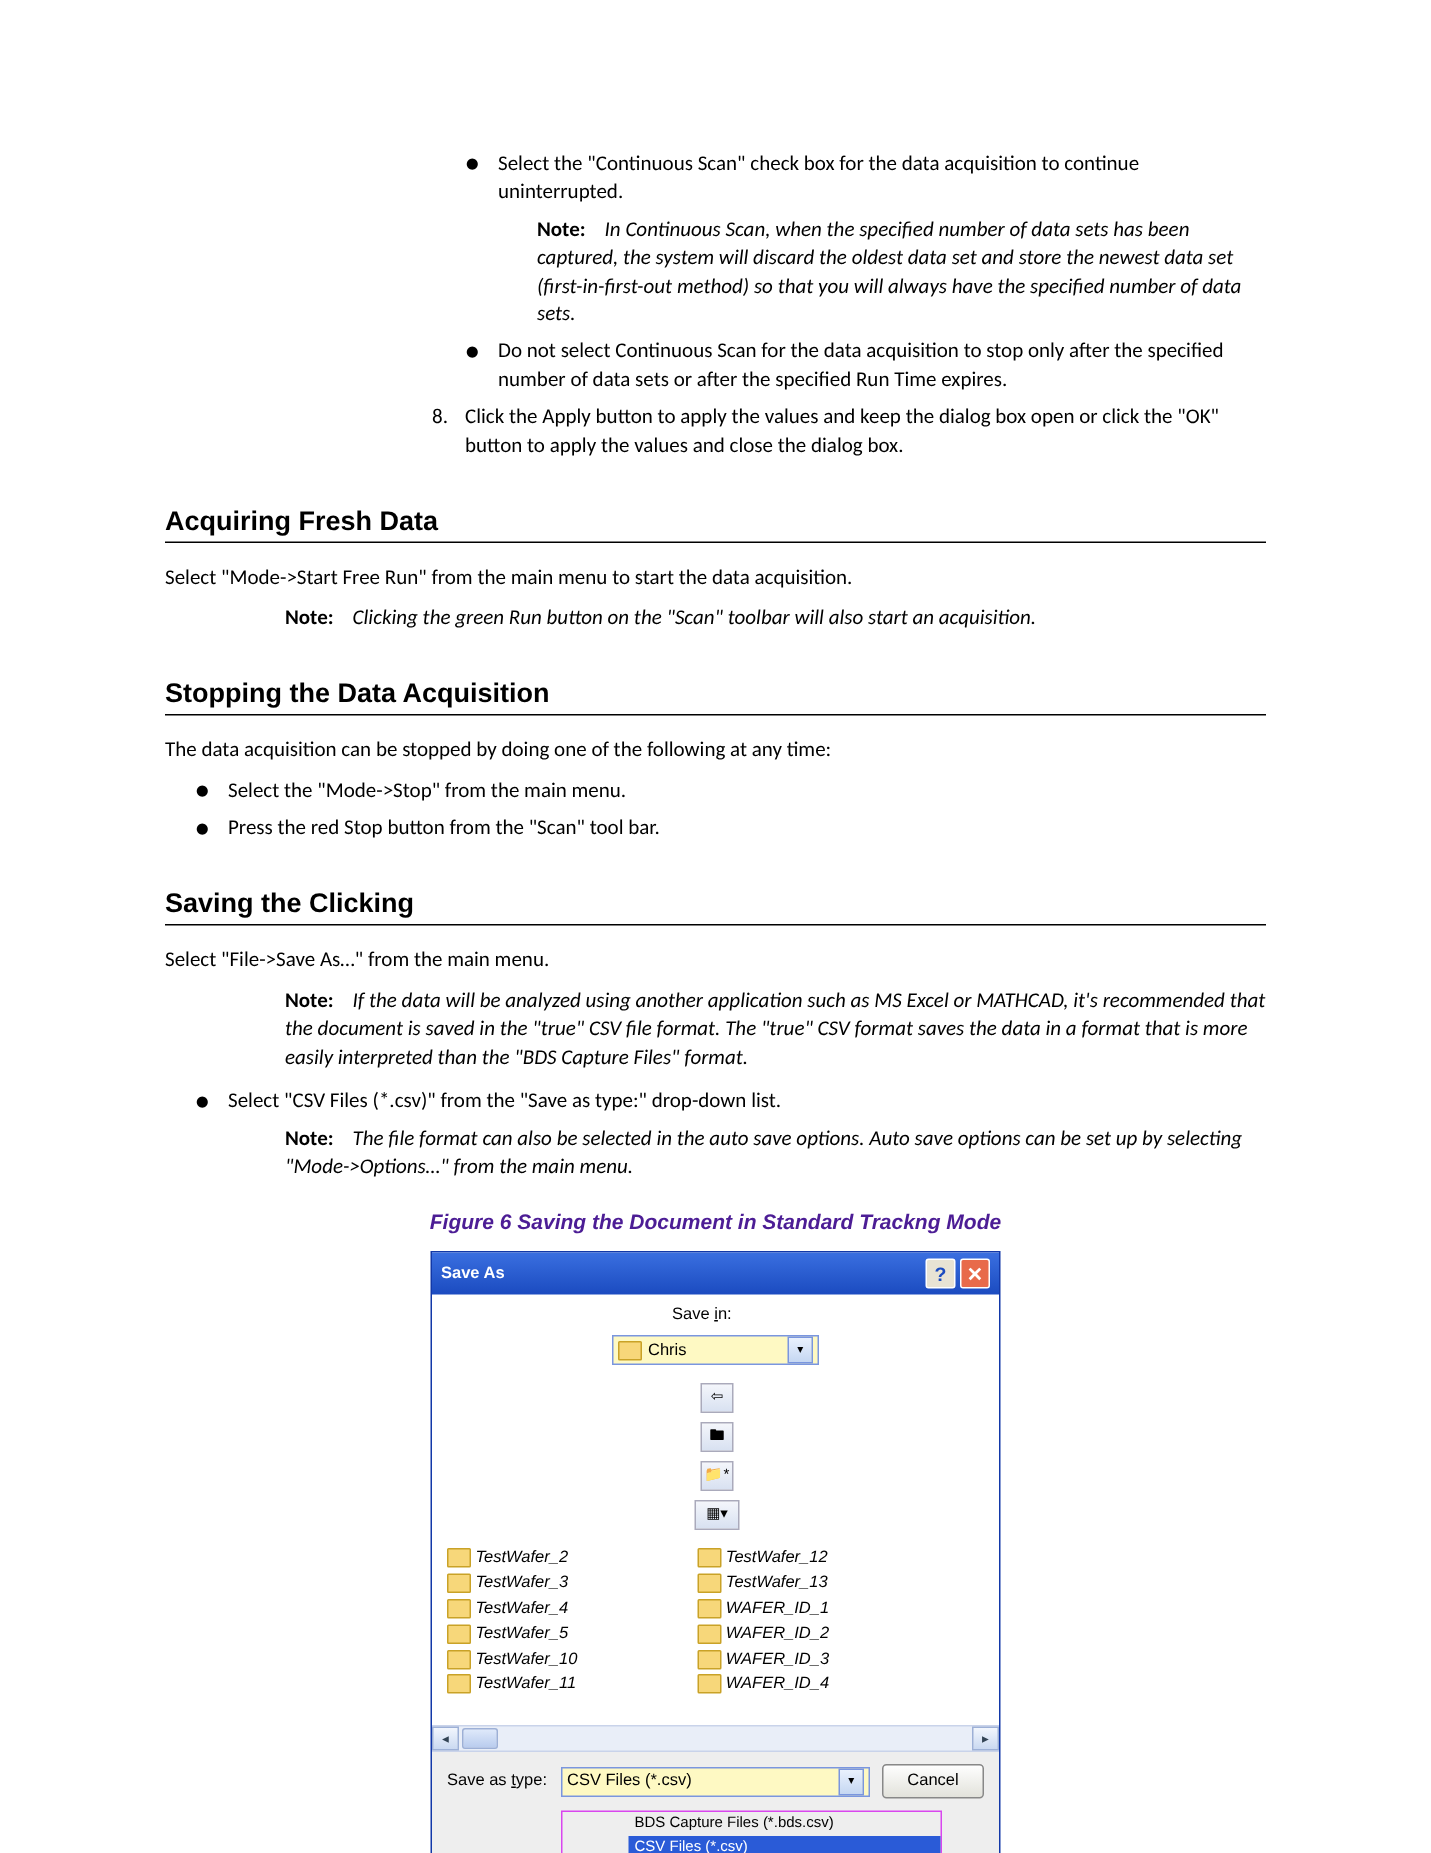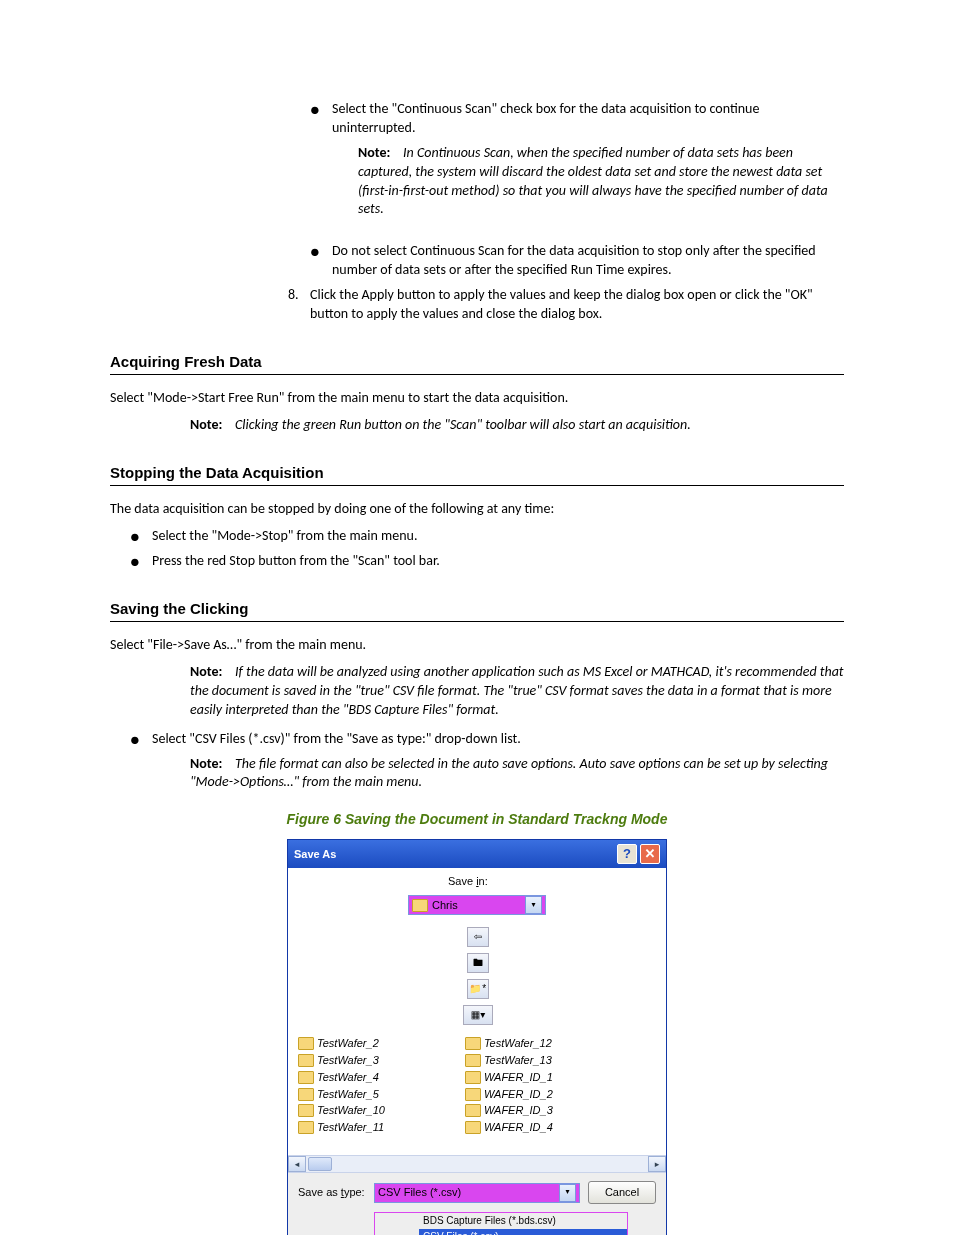--- a/index.html
+++ b/index.html
@@ -9,37 +9,37 @@
     margin: 0;
     padding: 100px 110px 60px 110px;
     width: 954px;
     box-sizing: border-box;
     line-height: 1.35;
   }
   .indent-bullet { margin-left: 200px; }
   .bullet-row { display:flex; margin-bottom:6px; }
   .bullet-dot { width:22px; flex:none; font-size:16px; line-height:1; padding-top:2px;}
   .bullet-text { flex:1; }
-  .note-block { margin-left: 248px; margin-top:4px; margin-bottom:23px;}
+  .note-block { margin-left: 248px; margin-top:4px; margin-bottom:6px;}
   .note-block2 { margin-left: 80px; margin-top:4px; margin-bottom:10px;}
   .note-label { font-weight:bold; }
   .note-body { font-style: italic; }
   .num-row { display:flex; margin-left:178px; margin-top:6px; margin-bottom:6px;}
   .num { width:22px; flex:none;}
   h2.section {
     font-family: Arial, sans-serif;
     font-weight: bold;
-    font-size: 15px;
+    font-size: 18px;
     margin: 28px 0 2px 0;
     padding-bottom: 2px;
     border-bottom: 1.5px solid #000;
   }
   .body-text { margin: 14px 0 8px 0;}
   .fig-caption {
-    color:#4d7c0f; font-weight:bold; font-style:italic;
+    color:#4c1d95; font-weight:bold; font-style:italic;
     font-family: Arial, sans-serif; font-size: 14px;
     text-align:center; margin: 18px 0 10px 0;
   }
   
   .dlg {
     width: 378px; margin: 0 auto; border: 1px solid #1238a8;
     font-family: Tahoma, Arial, sans-serif; font-size: 11px;
     background:#fff;
   }
   .dlg-title {
@@ -54,21 +54,21 @@
     color:#1b4bc0; font-weight:bold; font-size:13px;
     display:flex;align-items:center;justify-content:center;
     border-radius:2px;
   }
   .dlg-btn-close { background:#e86a4a; color:#fff;}
   .dlg-row { display:flex; align-items:center; padding:6px 8px; gap:6px;flex-direction:column;}
   .dlg-lbl { width:58px; text-decoration: none;}
   .u { text-decoration: underline;}
   .combo {
     border:1px solid #7a96df; height:18px; display:flex; align-items:center;
-    padding:0 3px; background:#d946ef; font-size:11px;
+    padding:0 3px; background:#fef9c3; font-size:11px;
   }
   .combo-arrow {
     width:15px;height:16px;background:linear-gradient(#e9f1fd,#c5d7f2);
     border:1px solid #7a96df; margin-left:auto;
     display:flex;align-items:center;justify-content:center;font-size:8px;color:#000;
   }
   .toolbar-ico {
     width:20px;height:18px;border:1px solid #aab;
     background:linear-gradient(#f4f6fb,#d8e1f1);
     display:flex;align-items:center;justify-content:center;font-size:10px;margin-left:2px;

